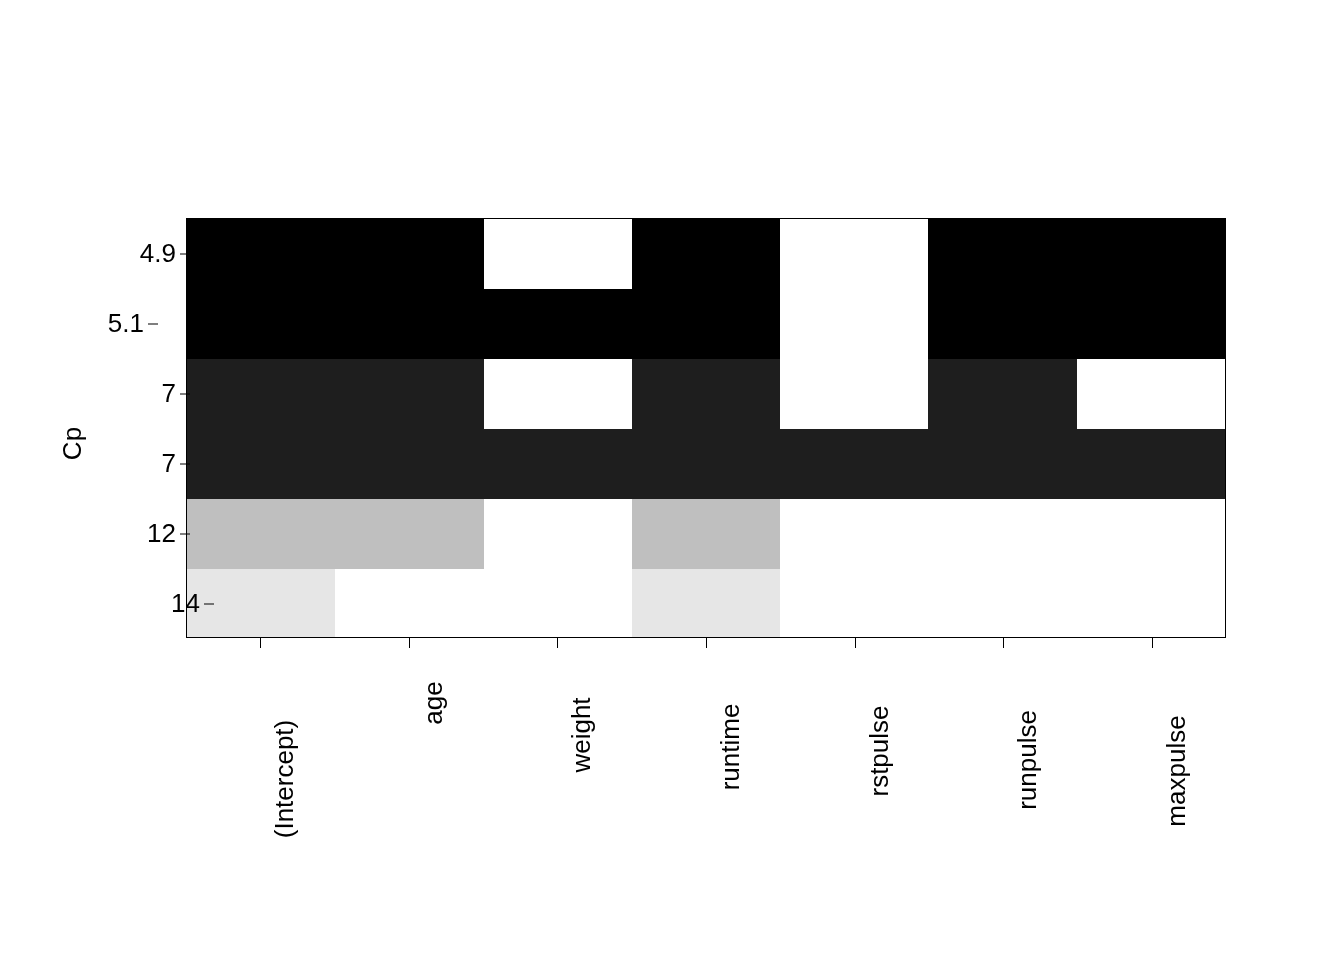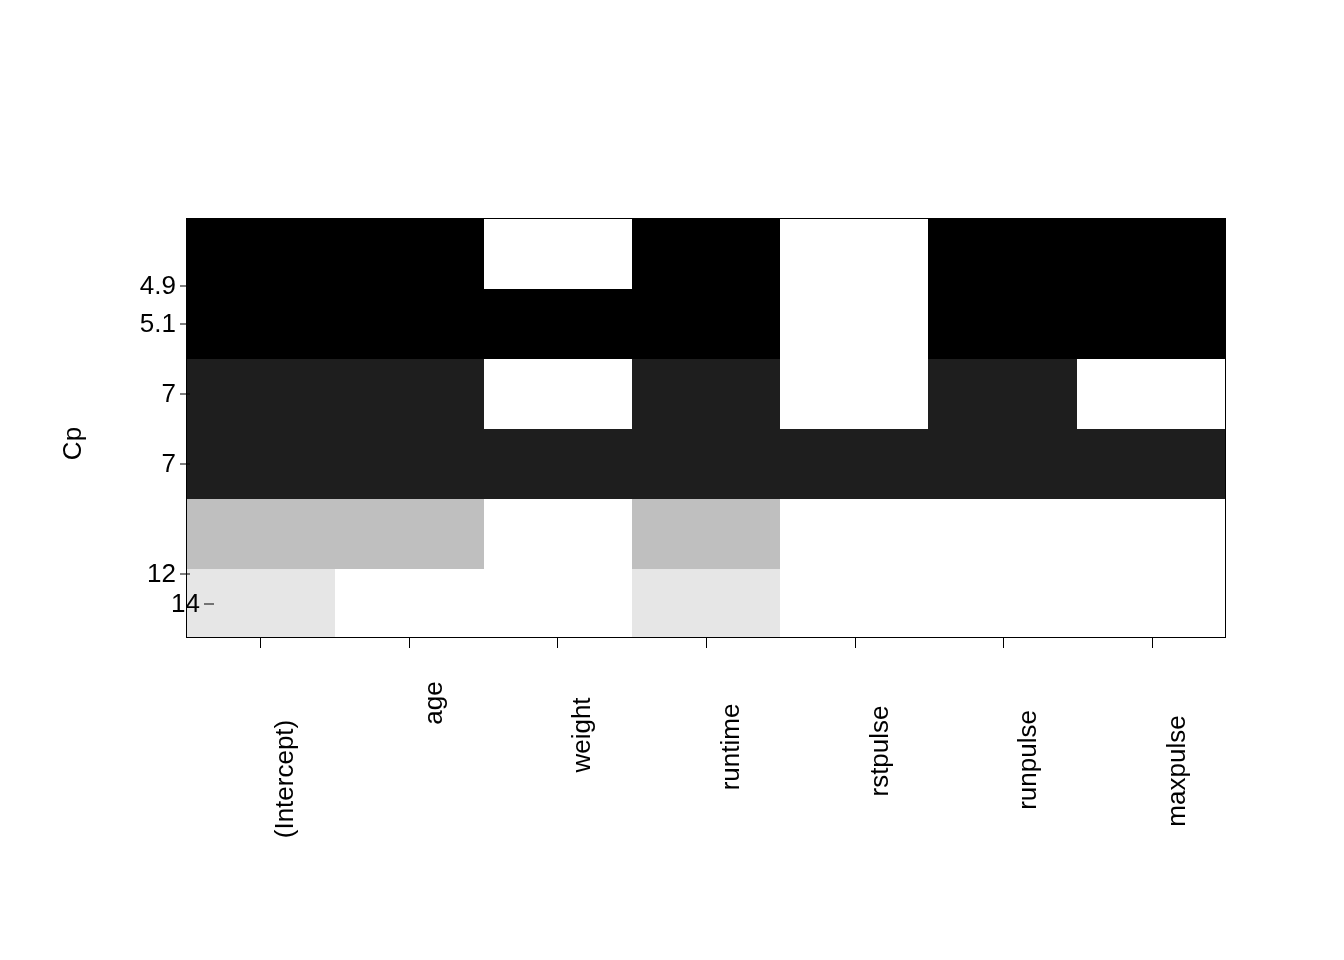--- a/index.html
+++ b/index.html
@@ -67,25 +67,25 @@
         <div class="cell" style="background: rgb(230, 230, 230);"></div>
         <div class="cell" style="background: rgb(255, 255, 255);"></div>
         <div class="cell" style="background: rgb(255, 255, 255);"></div>
         <div class="cell" style="background: rgb(230, 230, 230);"></div>
         <div class="cell" style="background: rgb(255, 255, 255);"></div>
         <div class="cell" style="background: rgb(255, 255, 255);"></div>
         <div class="cell" style="background: rgb(255, 255, 255);"></div>
       </div>
     </div>
   <div class="ylab" id="ylab" style="left: 56px; top: 428px;">Cp</div>
-<div class="ytick" style="right: 1168px; top: 253px; margin-top: 32px;">4.9<div class="mark"></div></div>
-    <div class="ytick" style="right: 1168px; top: 323px;">5.1<div class="mark"></div></div>
+<div class="ytick" style="right: 1168px; top: 253px;">4.9<div class="mark"></div></div>
+    <div class="ytick" style="right: 1200px; top: 323px;">5.1<div class="mark"></div></div>
     <div class="ytick" style="right: 1168px; top: 393px;">7<div class="mark"></div></div>
     <div class="ytick" style="right: 1168px; top: 463px;">7<div class="mark"></div></div>
-    <div class="ytick" style="right: 1168px; top: 533px; margin-top: 40px;">12<div class="mark"></div></div>
+    <div class="ytick" style="right: 1168px; top: 533px;">12<div class="mark"></div></div>
     <div class="ytick" style="right: 1144px; top: 603px;">14<div class="mark"></div></div>
     <div class="xtick-mark" style="left: 260.286px; top: 638px;"></div>
     <div class="xtick-label" style="left: 269.286px; top: 779px;">(Intercept)</div>
     <div class="xtick-mark" style="left: 408.857px; top: 638px;"></div>
     <div class="xtick-label" style="left: 417.857px; top: 703px;">age</div>
     <div class="xtick-mark" style="left: 557.429px; top: 638px;"></div>
     <div class="xtick-label" style="left: 566.429px; top: 735px;">weight</div>
     <div class="xtick-mark" style="left: 706px; top: 638px;"></div>
     <div class="xtick-label" style="left: 715px; top: 747px;">runtime</div>
     <div class="xtick-mark" style="left: 854.571px; top: 638px;"></div>

